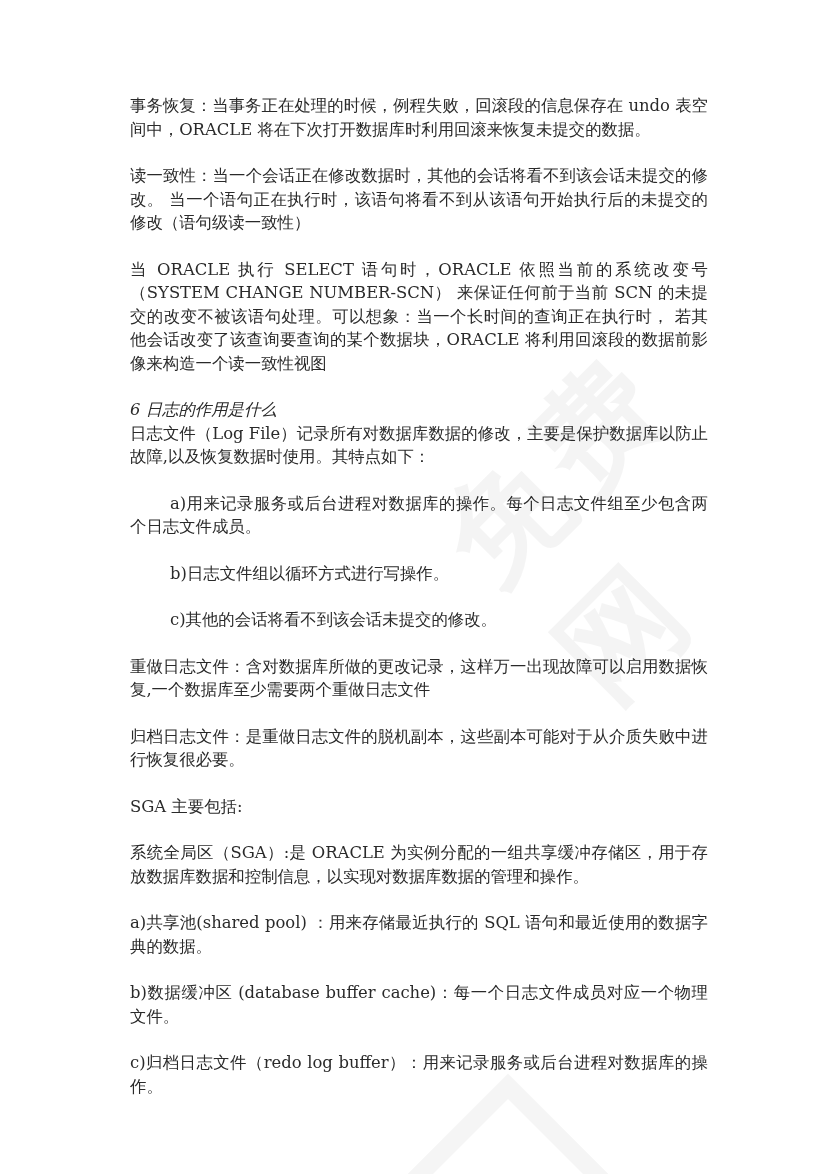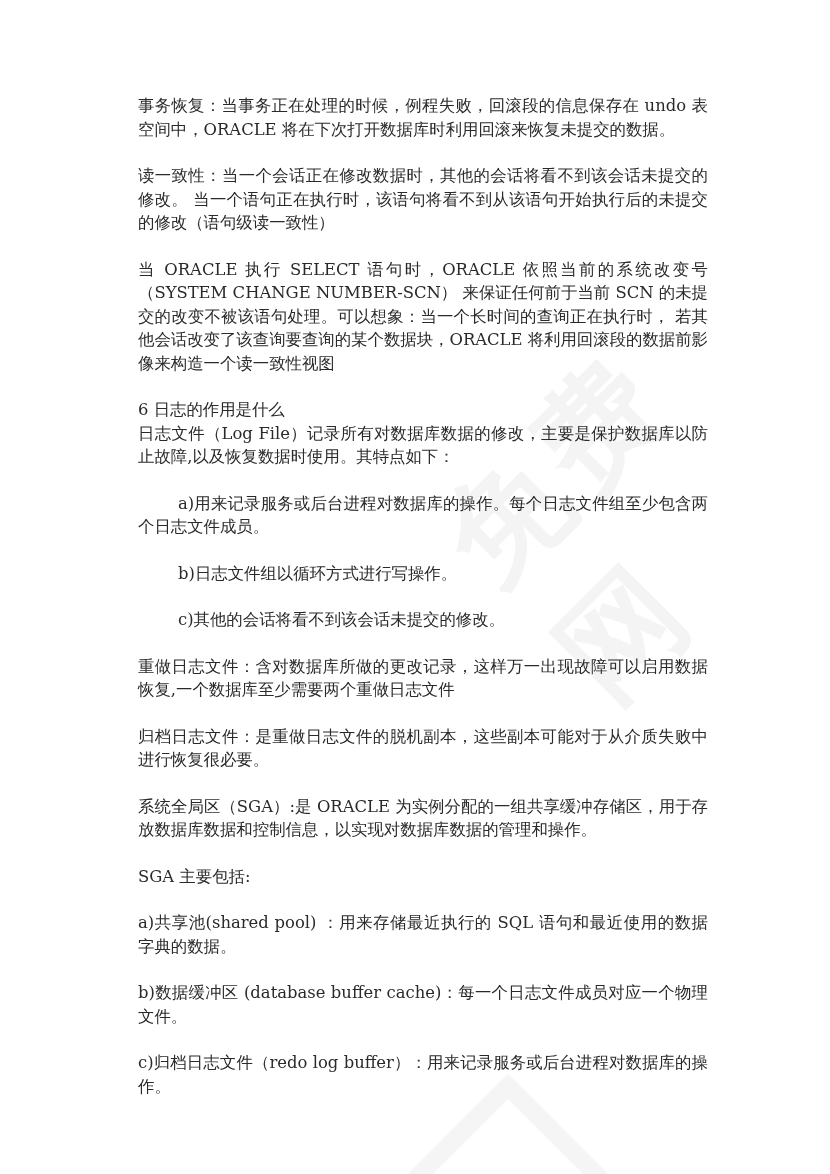--- a/index.html
+++ b/index.html
@@ -14,41 +14,41 @@
     font-family: "DejaVu Sans", sans-serif;
     font-weight: bold;
   }
   .wm1 { left: 470px; top: 330px; font-size: 120px; transform: rotate(-45deg); letter-spacing: 10px; }
   .wm2 { left: 420px; top: 1110px; width: 140px; height: 140px; border: 18px solid rgba(0,0,0,0.04); transform: rotate(45deg); }
   .content {
     position: absolute; left: 126px; top: 94px; width: 582px;
     font-family: "DejaVu Serif", "Liberation Serif", serif;
     font-size: 16.4px; line-height: 23.5px; color: #2a2a2a;
   }
-  .content p { margin: 0 0 23px 12px; text-align: justify; text-align-last: left; }
-  .content p.tight { margin-bottom: 0; }
+  .content p { margin: 0 0 23px 4px; text-align: justify; text-align-last: left; }
+  .content p.tight { margin-bottom: 0; font-style: italic; }
   .content .indent { text-indent: 40px; }
 </style>
 </head>
 <body>
 
 <div class="page">
   <div class="watermark wm1">免费网</div>
   <div class="watermark wm2"></div>
 
   <div class="content">
     <p>事务恢复：当事务正在处理的时候，例程失败，回滚段的信息保存在 undo 表空间中，ORACLE 将在下次打开数据库时利用回滚来恢复未提交的数据。</p>
     <p>读一致性：当一个会话正在修改数据时，其他的会话将看不到该会话未提交的修改。 当一个语句正在执行时，该语句将看不到从该语句开始执行后的未提交的修改（语句级读一致性）</p>
     <p>当 ORACLE 执行 SELECT 语句时，ORACLE 依照当前的系统改变号（SYSTEM CHANGE NUMBER-SCN） 来保证任何前于当前 SCN 的未提交的改变不被该语句处理。可以想象：当一个长时间的查询正在执行时， 若其他会话改变了该查询要查询的某个数据块，ORACLE 将利用回滚段的数据前影像来构造一个读一致性视图</p>
     <p class="tight">6 日志的作用是什么</p>
     <p>日志文件（Log File）记录所有对数据库数据的修改，主要是保护数据库以防止故障,以及恢复数据时使用。其特点如下：</p>
     <p class="indent">a)用来记录服务或后台进程对数据库的操作。每个日志文件组至少包含两个日志文件成员。</p>
     <p class="indent">b)日志文件组以循环方式进行写操作。</p>
     <p class="indent">c)其他的会话将看不到该会话未提交的修改。</p>
     <p>重做日志文件：含对数据库所做的更改记录，这样万一出现故障可以启用数据恢复,一个数据库至少需要两个重做日志文件</p>
     <p>归档日志文件：是重做日志文件的脱机副本，这些副本可能对于从介质失败中进行恢复很必要。</p>
+    <p>SGA 主要包括:</p>
     <p>系统全局区（SGA）:是 ORACLE 为实例分配的一组共享缓冲存储区，用于存放数据库数据和控制信息，以实现对数据库数据的管理和操作。</p>
-    <p>SGA 主要包括:</p>
     <p>a)共享池(shared pool) ：用来存储最近执行的 SQL 语句和最近使用的数据字典的数据。</p>
     <p>b)数据缓冲区 (database buffer cache)：每一个日志文件成员对应一个物理文件。</p>
     <p>c)归档日志文件（redo log buffer）：用来记录服务或后台进程对数据库的操作。</p>
   </div>
 </div>
 
 </body></html>

